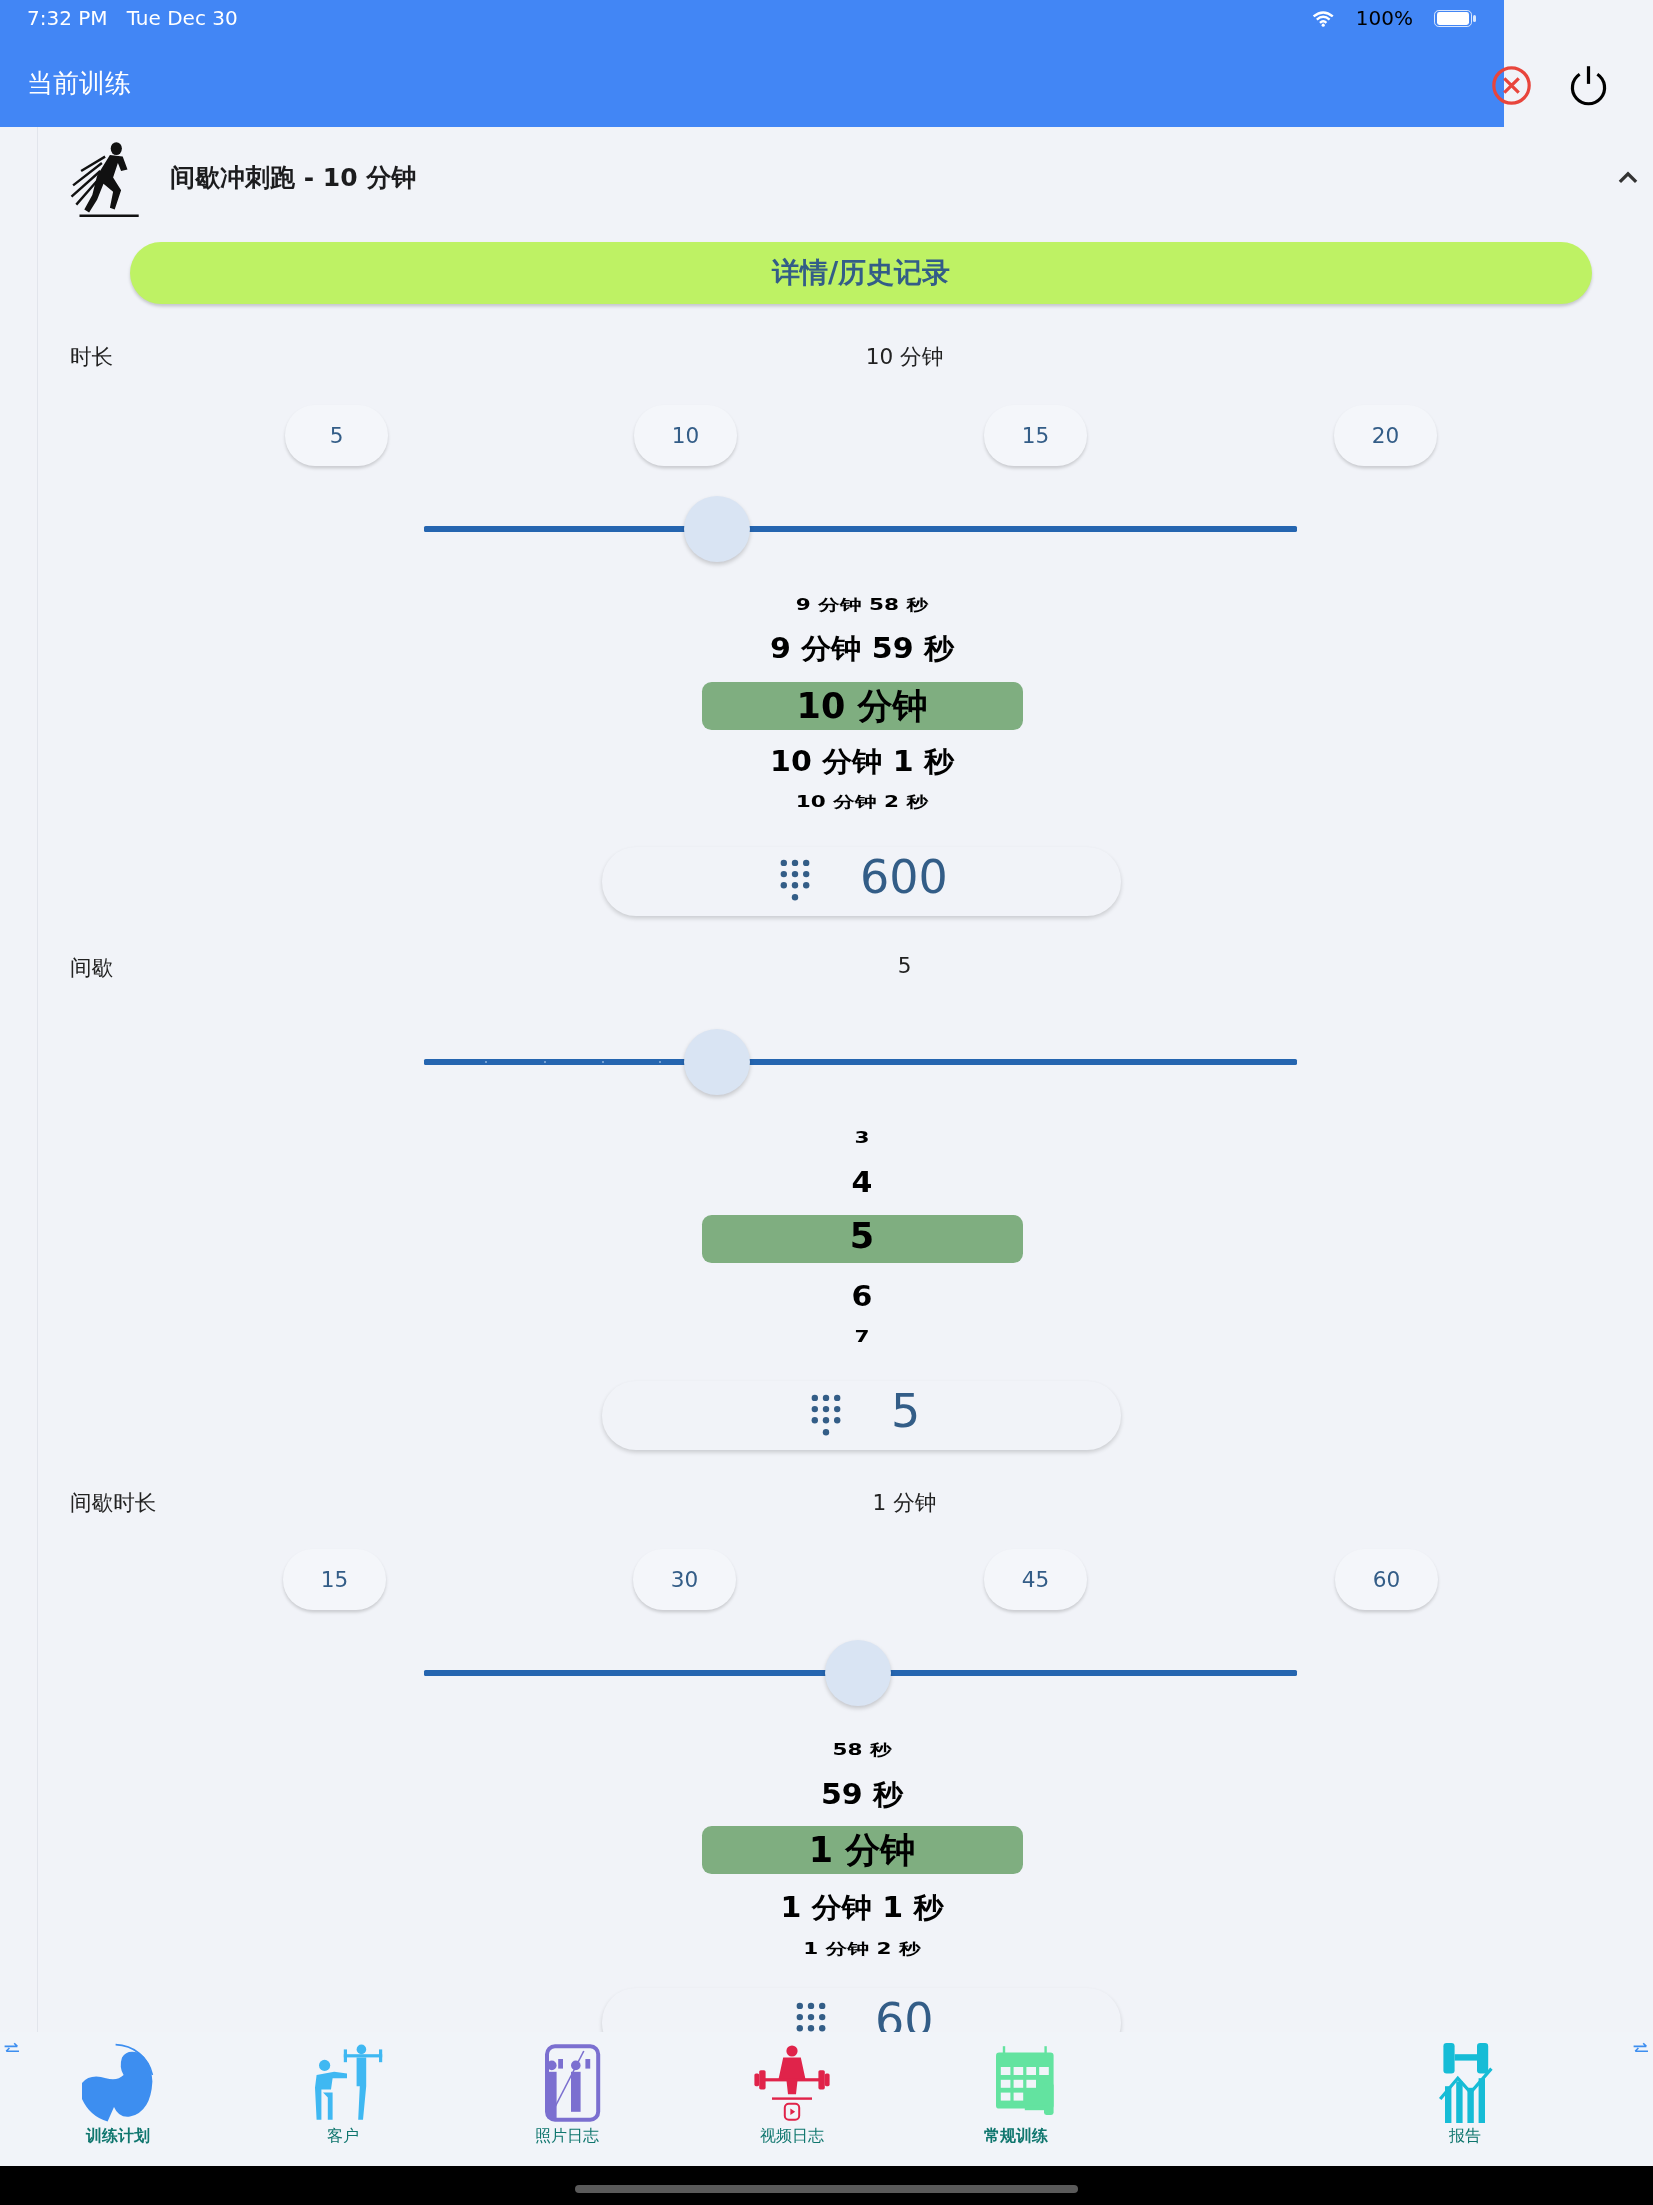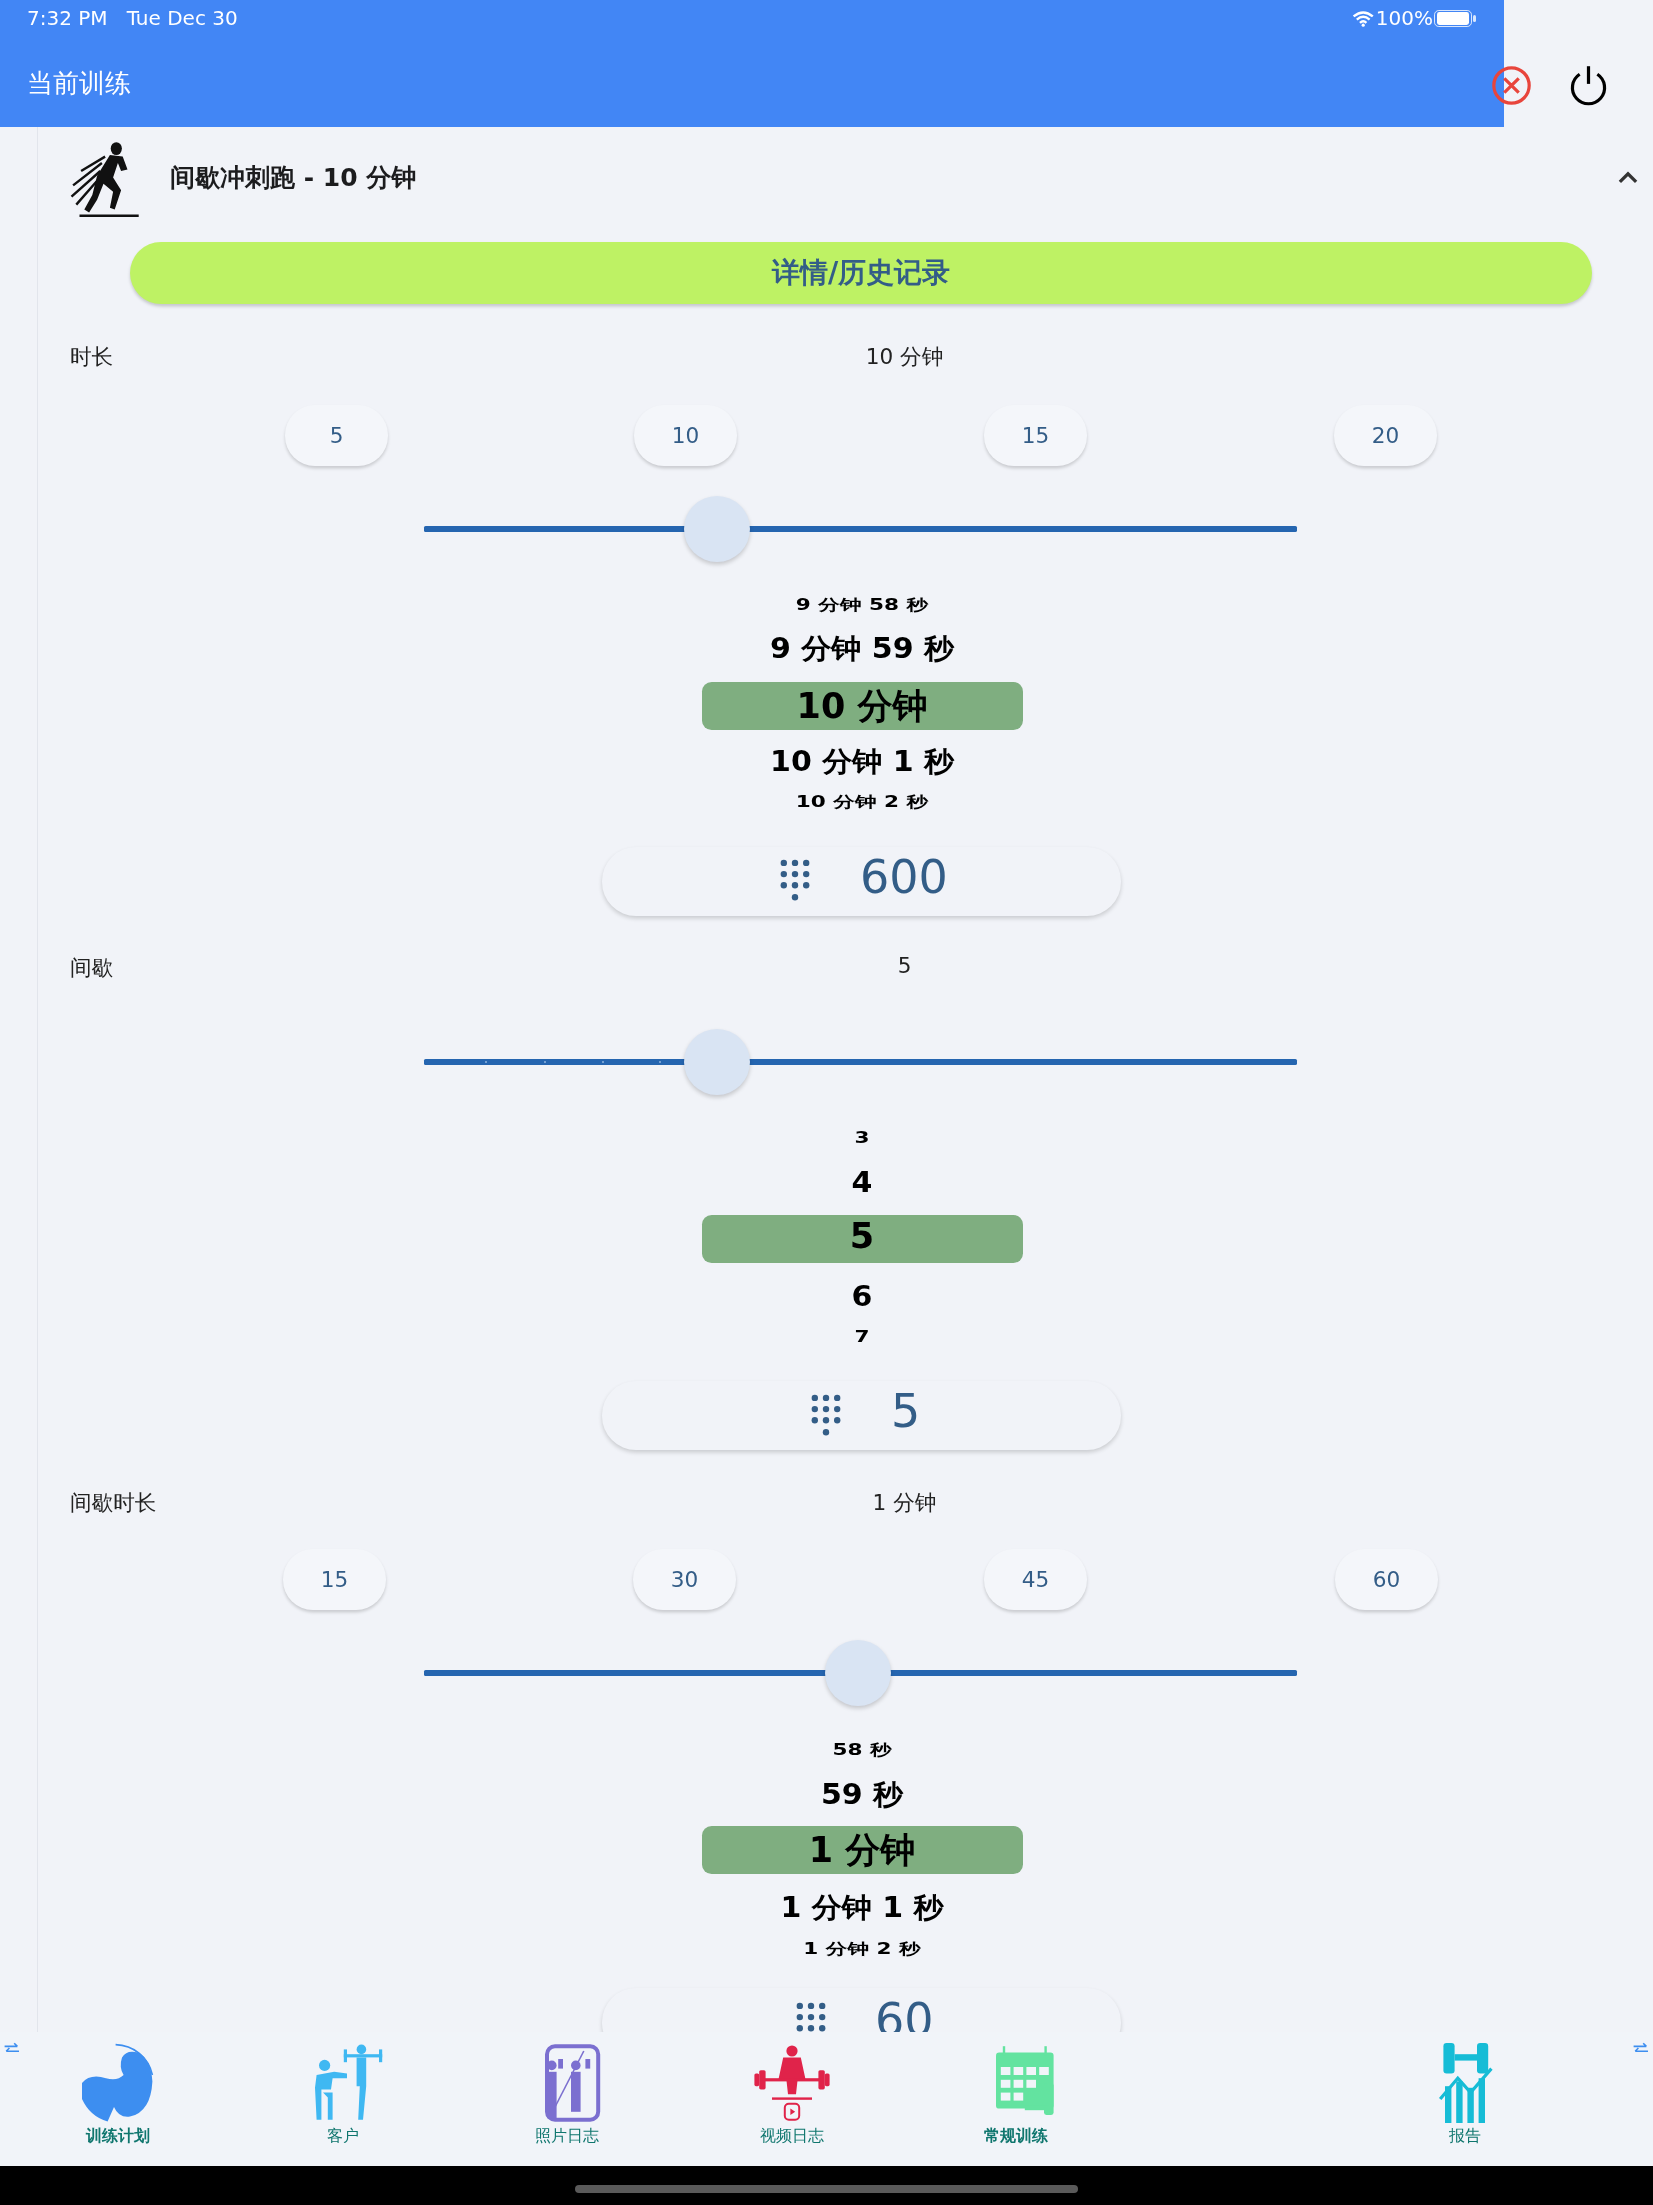--- a/index.html
+++ b/index.html
@@ -1,19 +1,19 @@
 <!DOCTYPE html>
 <html style="font-size:13px"><head>
 <meta charset="utf-8">
 <style>
   * { box-sizing: border-box; margin: 0; padding: 0; }
   html, body { width: 1654px; height: 2205px; overflow: hidden; background: #f1f3f8; font-family: "DejaVu Sans", "Liberation Sans", sans-serif; }
   #topbar { position: absolute; left: 0; top: 0; width: 1504px; height: 127px; background: #4286f5; }
   .status-time { position: absolute; left: 27px; top: 6.4px; color: #fff; font-size: 20px; }
-  .status-right { position: absolute; right: 32px; top: 6.4px; color: #ffffff; font-size: 20px; display: flex; align-items: center; gap: 1px; }
+  .status-right { position: absolute; right: 32px; top: 6.4px; color: #000000; font-size: 20px; display: flex; align-items: center; gap: 21px; }
   .battery { width: 38px; height: 17.6px; border: 1.6px solid rgba(255,255,255,0.8); border-radius: 4.8px; padding: 1.6px; position: relative; }
   .battery::after { content: ""; position: absolute; right: -4.8px; top: 4.8px; width: 2.4px; height: 6.4px; background: rgba(255,255,255,0.8); border-radius: 1.6px; }
   .battery .fill { width: 100%; height: 100%; background: #fff; border-radius: 2.4px; }
   .app-title { position: absolute; left: 27px; top: 66px; color: #fff; font-size: 26px; text-align: center; }
   .hdr-icon { position: absolute; top: 63px; width: 45px; height: 45px; }
   #content { position: absolute; left: 0; top: 127px; width: 1654px; height: 1906px; overflow: hidden; margin-left: 35px; }
   .card-border { position: absolute; left: 1.6px; top: 0; width: 1649px; height: 1906px; border-left: 1.6px solid #e2e5ec; border-right: 1.6px solid #e2e5ec; }
   .runner { position: absolute; left: 30px; top: 12px; width: 77px; height: 80px; }
   .card-title { position: absolute; left: 135px; top: 34px; font-size: 25px; font-weight: bold; color: #1c1c1e; }
   .chevron { position: absolute; left: 1580px; top: 37px; width: 26px; height: 26px; }

